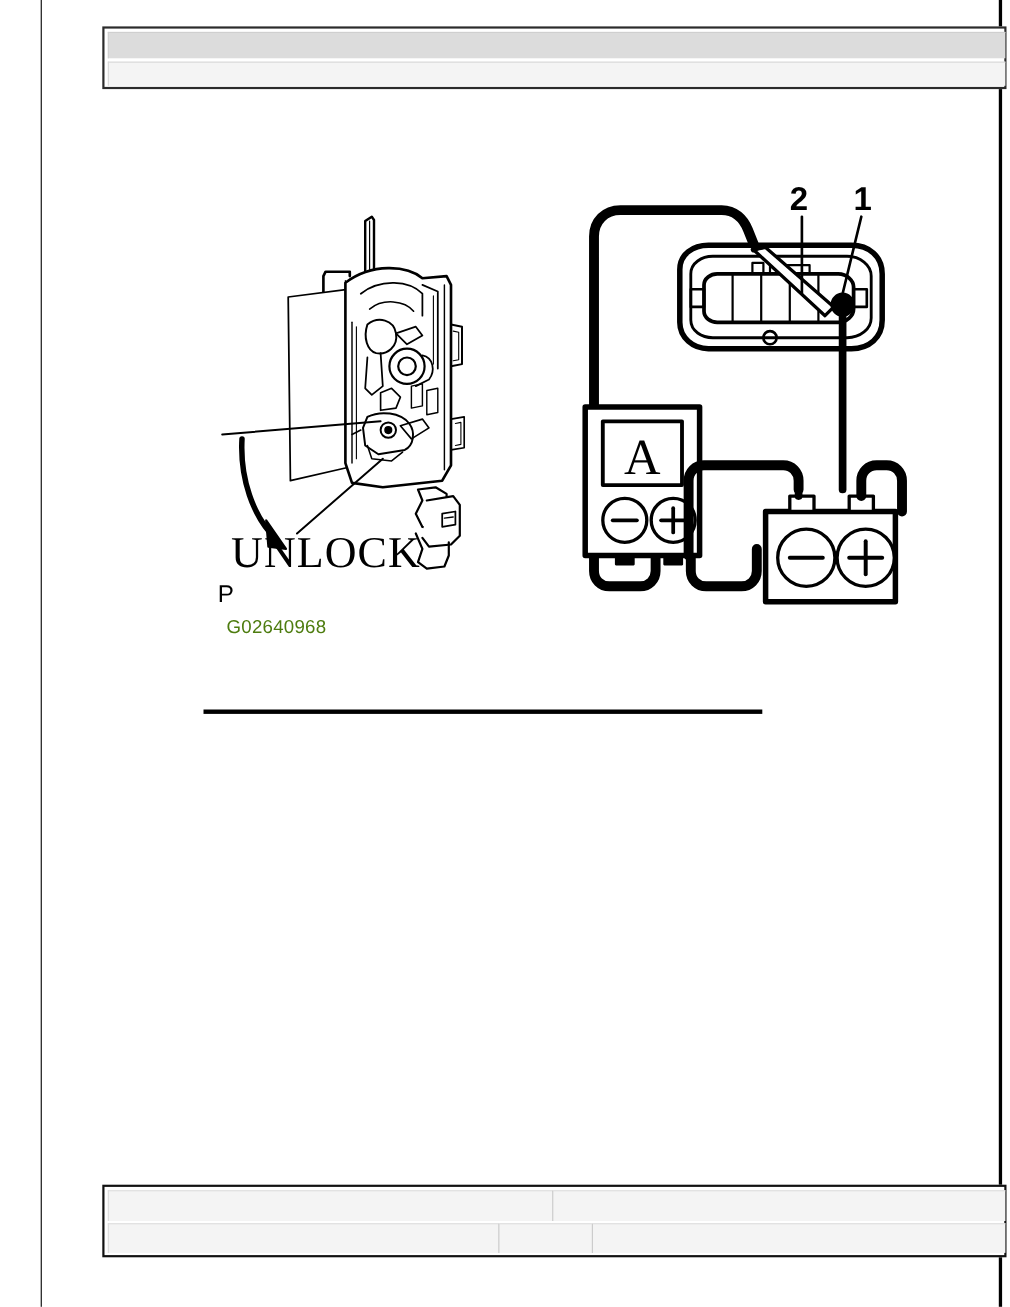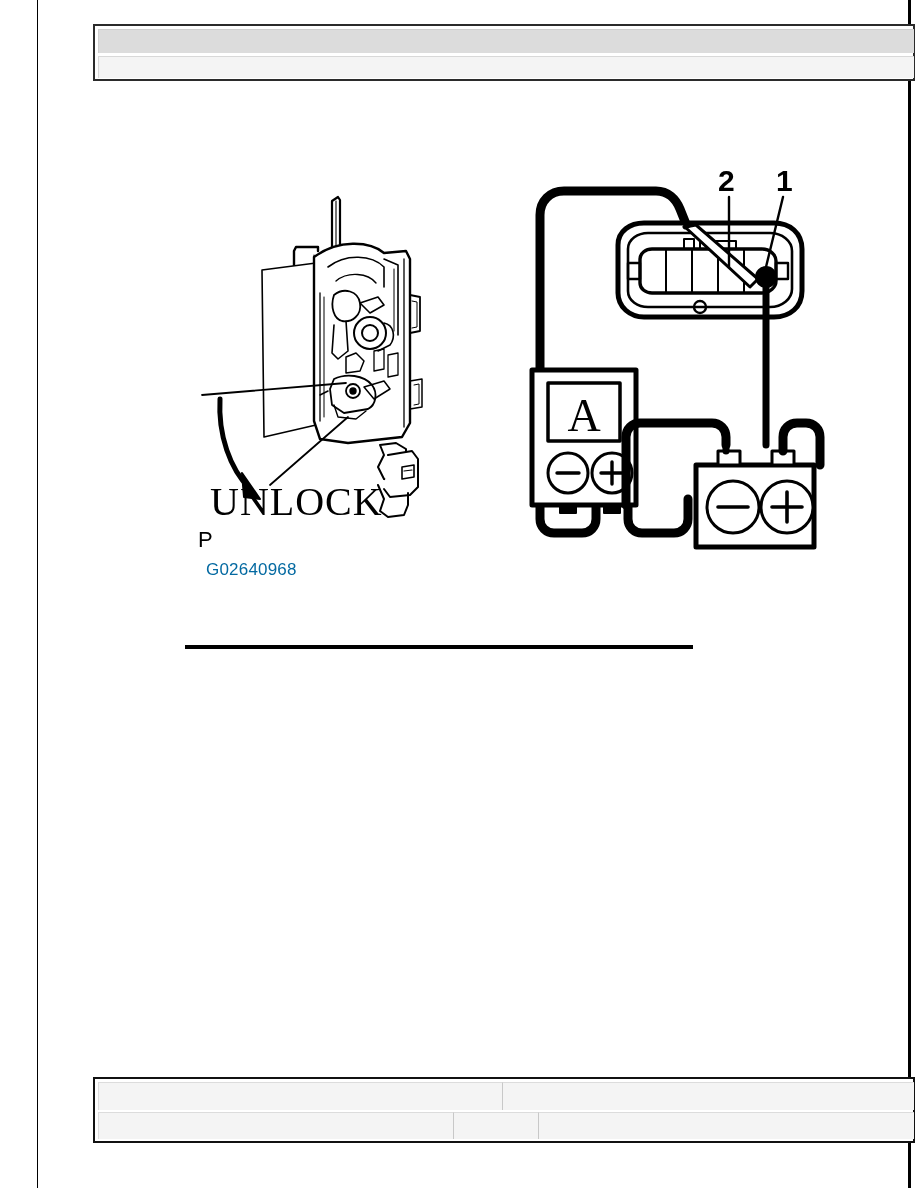--- a/index.html
+++ b/index.html
@@ -82,21 +82,21 @@
     width: 640px;
     height: 440px;
   }
   .figure-svg { display: block; }
 
   .figure-caption {
     position: absolute;
     left: 168px;
     top: 560px;
     font-size: 17px;
-    color: #0369a1;
+    color: #4d7c0f;
     font-family: "Liberation Sans", sans-serif;
     letter-spacing: 0.2px;
     white-space: nowrap;
   }
 
   
   .section-rule {
     position: absolute;
     left: 147px;
     top: 645px;

